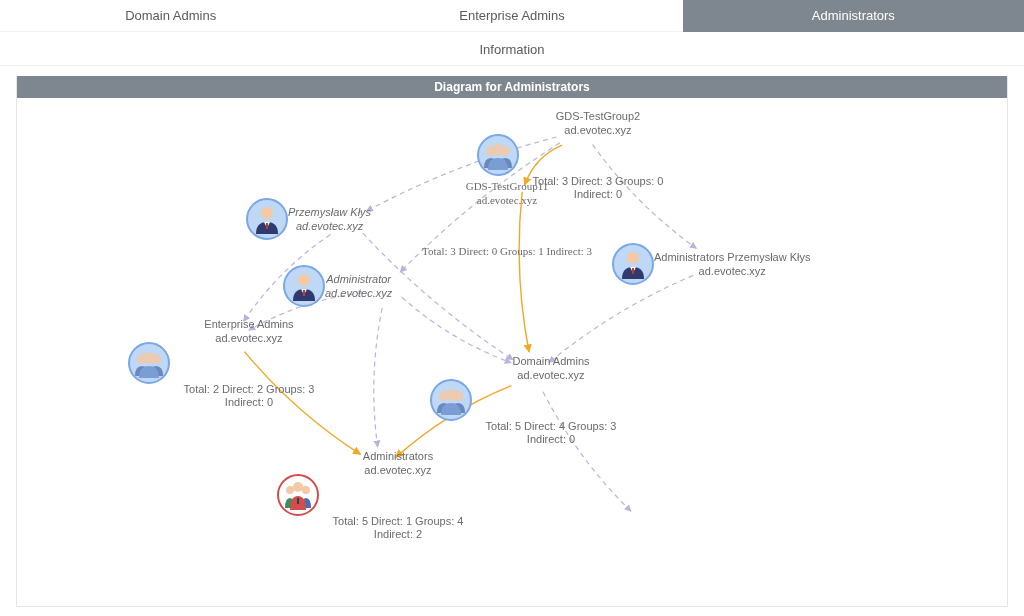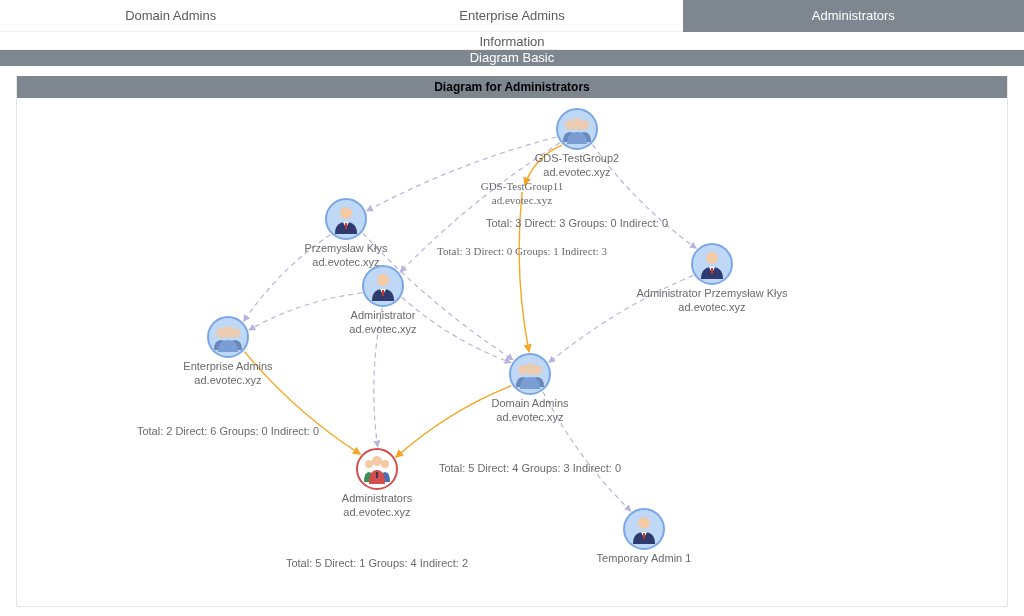--- a/index.html
+++ b/index.html
@@ -44,21 +44,21 @@
   .panel {
     margin: 10px 16px 0 16px;
     border: 1px solid #e6e6e6;
     border-top: none;
     height: 530px;
     position: relative;
     background: #ffffff;
   }
   .panel-header {
     background: #7e8790;
-    color: #000000;
+    color: #ffffff;
     text-align: center;
     font-size: 12px;
     font-weight: bold;
     padding: 4px 13px;
   }
   .diagram-area {
     position: relative;
     width: 100%;
     height: calc(100% - 22px);
     overflow: hidden;
@@ -66,21 +66,21 @@
   svg.edges {
     position: absolute;
     left: 0; top: 0;
     width: 100%; height: 100%;
     pointer-events: none;
   }
   .node {
     position: absolute;
     width: 200px;
     display: flex;
-    flex-direction: column;
+    flex-direction: row;
     align-items: center;
     transform: translate(-50%, 0);
     pointer-events: auto;
   }
   .node .icon {
     width: 42px;
     height: 42px;
   }
   .node .label {
     font-size: 11px;
@@ -97,21 +97,20 @@
 <body>
 
 <div class="tabs-row">
   <div class="tab">Domain Admins</div>
   <div class="tab">Enterprise Admins</div>
   <div class="tab active">Administrators</div>
 </div>
 
 <div class="tabs-row second">
   <div class="tab">Information</div>
-  <div class="tab active">Diagram Basic</div>
 </div>
 
 <div class="panel">
   <div class="panel-header">Diagram for Administrators</div>
   <div class="diagram-area" id="diagram">
     <svg class="edges" id="edges-svg">
       <defs>
         <marker id="arrow-solid" viewBox="0 0 10 10" refX="9" refY="5" markerWidth="6" markerHeight="6" orient="auto-start-reverse">
           <path d="M 0 0 L 10 5 L 0 10 z" fill="#f5a623"></path>
         </marker>
@@ -144,63 +143,63 @@
       <path d="M7 34 Q7 24 14 24 Q21 24 21 34 Z" fill="#5b7bb3"></path>
       <path d="M21 34 Q21 24 28 24 Q35 24 35 34 Z" fill="#5b7bb3"></path>
       <path d="M11 36 Q11 24 21 24 Q31 24 31 36 Z" fill="#6f93cf"></path>
     </g>
   </svg></div>
         <div class="label"><span>GDS-TestGroup2</span><span class="line2">ad.evotec.xyz</span><span class="line3">Total: 3 Direct: 3 Groups: 0 Indirect: 0</span></div>
       </div>
       <div class="node" style="left: 505px; top: 80px; font-family: Liberation Serif, serif;">
         <div class="label"><span>GDS-TestGroup11</span><span class="line2">ad.evotec.xyz</span><span class="line3">Total: 3 Direct: 0 Groups: 1 Indirect: 3</span></div>
       </div>
-      <div class="node" style="left: 329px; top: 100px;">
+      <div class="node" style="left: 329px; top: 100px; font-style: italic;">
         <div class="icon"><svg viewBox="0 0 42 42" width="42" height="42">
     <circle cx="21" cy="21" r="20" fill="#bed8f5" stroke="#7aa7e7" stroke-width="2"></circle>
     <circle cx="21" cy="15" r="6" fill="#f3c9a6"></circle>
     <path d="M10 36 Q10 24 21 24 Q32 24 32 36 Z" fill="#2f3b6e"></path>
     <path d="M18 24 L21 30 L24 24 Z" fill="#ffffff"></path>
     <rect x="20" y="25" width="2" height="6" fill="#c0392b"></rect>
   </svg></div>
         <div class="label"><span>Przemysław Kłys</span><span class="line2">ad.evotec.xyz</span></div>
       </div>
-      <div class="node" style="left: 366px; top: 167px;">
+      <div class="node" style="left: 366px; top: 167px; font-style: italic;">
         <div class="icon"><svg viewBox="0 0 42 42" width="42" height="42">
     <circle cx="21" cy="21" r="20" fill="#bed8f5" stroke="#7aa7e7" stroke-width="2"></circle>
     <circle cx="21" cy="15" r="6" fill="#f3c9a6"></circle>
     <path d="M10 36 Q10 24 21 24 Q32 24 32 36 Z" fill="#2f3b6e"></path>
     <path d="M18 24 L21 30 L24 24 Z" fill="#ffffff"></path>
     <rect x="20" y="25" width="2" height="6" fill="#c0392b"></rect>
   </svg></div>
         <div class="label"><span>Administrator</span><span class="line2">ad.evotec.xyz</span></div>
       </div>
       <div class="node" style="left: 695px; top: 145px;">
         <div class="icon"><svg viewBox="0 0 42 42" width="42" height="42">
     <circle cx="21" cy="21" r="20" fill="#bed8f5" stroke="#7aa7e7" stroke-width="2"></circle>
     <circle cx="21" cy="15" r="6" fill="#f3c9a6"></circle>
     <path d="M10 36 Q10 24 21 24 Q32 24 32 36 Z" fill="#2f3b6e"></path>
     <path d="M18 24 L21 30 L24 24 Z" fill="#ffffff"></path>
     <rect x="20" y="25" width="2" height="6" fill="#c0392b"></rect>
   </svg></div>
-        <div class="label"><span>Administrator Przemysław Kłys</span><span class="line2">ad.evotec.xyz</span></div>
+        <div class="label"><span>Administrators Przemysław Kłys</span><span class="line2">ad.evotec.xyz</span></div>
       </div>
       <div class="node" style="left: 211px; top: 218px;">
         <div class="icon"><svg viewBox="0 0 42 42" width="42" height="42">
     <circle cx="21" cy="21" r="20" fill="#bed8f5" stroke="#7aa7e7" stroke-width="2"></circle>
     <g opacity="0.85">
       <circle cx="14" cy="17" r="5" fill="#f3c9a6"></circle>
       <circle cx="28" cy="17" r="5" fill="#f3c9a6"></circle>
       <circle cx="21" cy="16" r="6" fill="#f3c9a6"></circle>
       <path d="M7 34 Q7 24 14 24 Q21 24 21 34 Z" fill="#5b7bb3"></path>
       <path d="M21 34 Q21 24 28 24 Q35 24 35 34 Z" fill="#5b7bb3"></path>
       <path d="M11 36 Q11 24 21 24 Q31 24 31 36 Z" fill="#6f93cf"></path>
     </g>
   </svg></div>
-        <div class="label"><span>Enterprise Admins</span><span class="line2">ad.evotec.xyz</span><span class="line3">Total: 2 Direct: 6 Groups: 0 Indirect: 0</span></div>
+        <div class="label"><span>Enterprise Admins</span><span class="line2">ad.evotec.xyz</span><span class="line3">Total: 2 Direct: 2 Groups: 3 Indirect: 0</span></div>
       </div>
       <div class="node" style="left: 513px; top: 255px;">
         <div class="icon"><svg viewBox="0 0 42 42" width="42" height="42">
     <circle cx="21" cy="21" r="20" fill="#bed8f5" stroke="#7aa7e7" stroke-width="2"></circle>
     <g opacity="0.85">
       <circle cx="14" cy="17" r="5" fill="#f3c9a6"></circle>
       <circle cx="28" cy="17" r="5" fill="#f3c9a6"></circle>
       <circle cx="21" cy="16" r="6" fill="#f3c9a6"></circle>
       <path d="M7 34 Q7 24 14 24 Q21 24 21 34 Z" fill="#5b7bb3"></path>
       <path d="M21 34 Q21 24 28 24 Q35 24 35 34 Z" fill="#5b7bb3"></path>
@@ -217,24 +216,14 @@
       <circle cx="29" cy="16" r="4" fill="#f3c9a6"></circle>
       <circle cx="21" cy="13" r="5" fill="#f3c9a6"></circle>
       <path d="M8 34 Q8 24 13 24 Q18 24 18 34 Z" fill="#3b8f5a"></path>
       <path d="M24 34 Q24 24 29 24 Q34 24 34 34 Z" fill="#4a6fb0"></path>
       <path d="M13 36 Q13 22 21 22 Q29 22 29 36 Z" fill="#d34d4d"></path>
       <rect x="20" y="24" width="2" height="6" fill="#2c3e50"></rect>
     </g>
   </svg></div>
         <div class="label"><span>Administrators</span><span class="line2">ad.evotec.xyz</span><span class="line3">Total: 5 Direct: 1 Groups: 4 Indirect: 2</span></div>
       </div>
-      <div class="node" style="left: 627px; top: 410px;">
-        <div class="icon"><svg viewBox="0 0 42 42" width="42" height="42">
-    <circle cx="21" cy="21" r="20" fill="#bed8f5" stroke="#7aa7e7" stroke-width="2"></circle>
-    <circle cx="21" cy="15" r="6" fill="#f3c9a6"></circle>
-    <path d="M10 36 Q10 24 21 24 Q32 24 32 36 Z" fill="#2f3b6e"></path>
-    <path d="M18 24 L21 30 L24 24 Z" fill="#ffffff"></path>
-    <rect x="20" y="25" width="2" height="6" fill="#c0392b"></rect>
-  </svg></div>
-        <div class="label"><span>Temporary Admin 1</span></div>
-      </div>
     </div>
 </div>
 
 </body></html>

